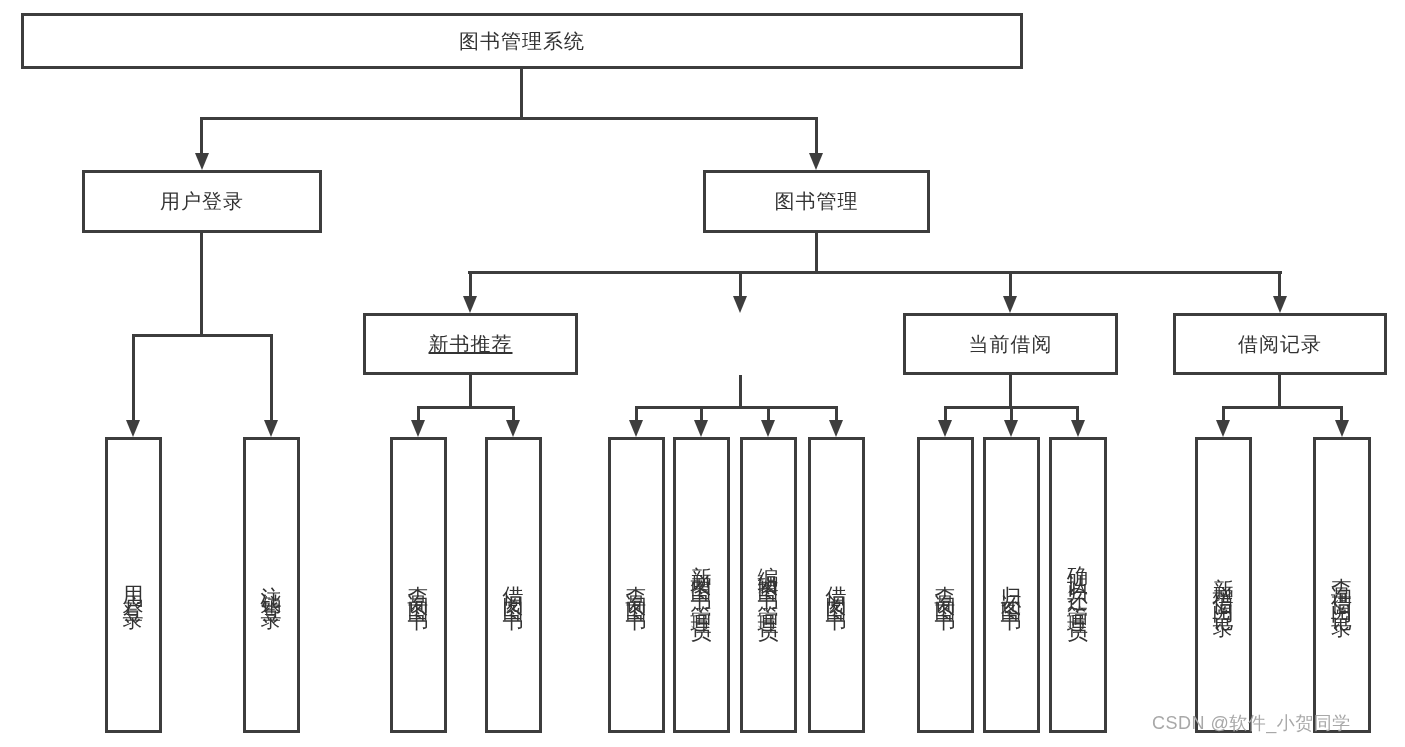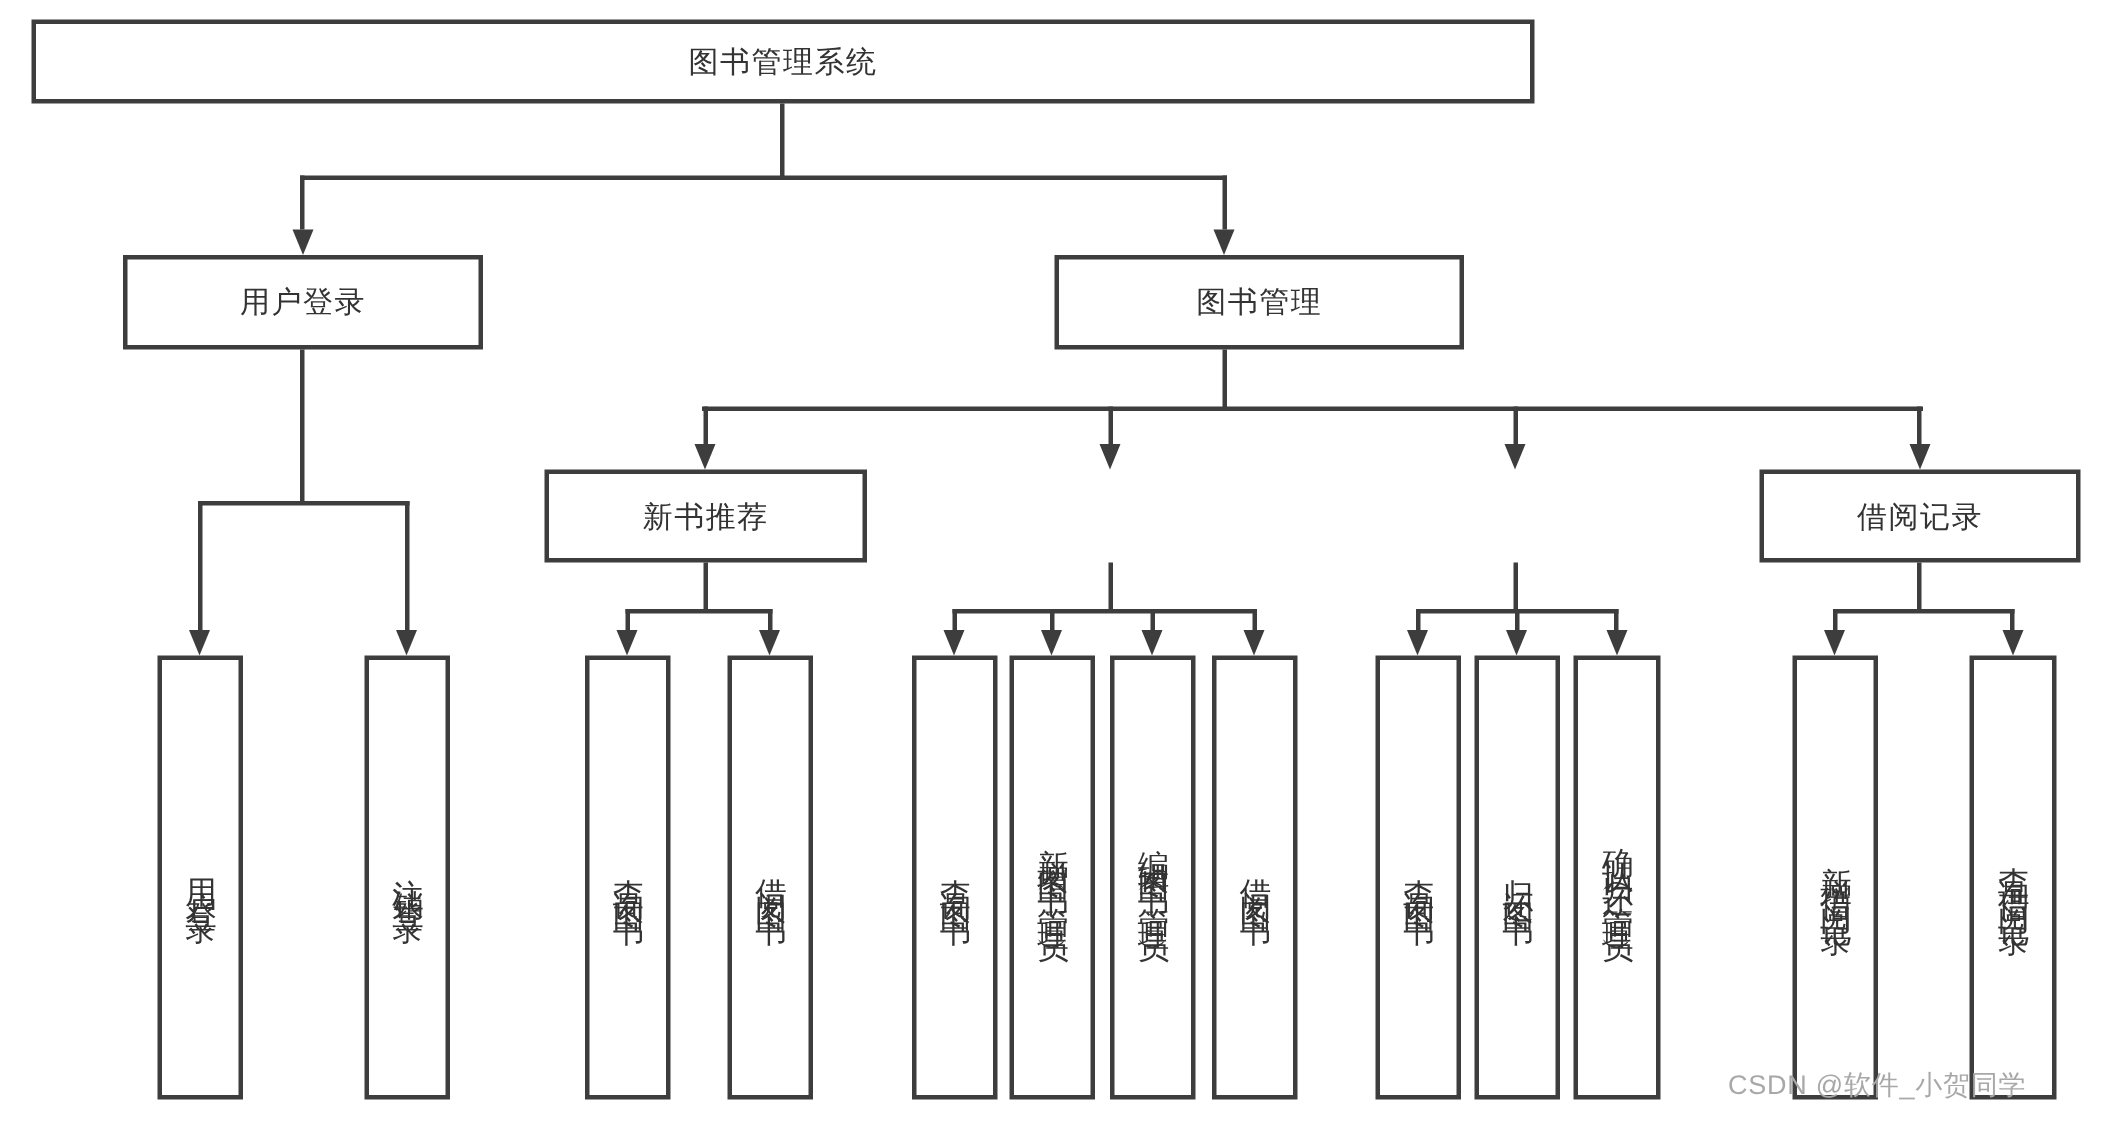--- a/index.html
+++ b/index.html
@@ -57,26 +57,29 @@
 
 <div class="canvas">
 
   <div class="box" style="left:21px;top:13px;width:1002px;height:56px;">
     <span>图书管理系统</span>
   </div>
 
   <div class="box" style="left:82px;top:170px;width:240px;height:63px;">
     <span>用户登录</span>
   </div>
-  <div class="box" style="left:703px;top:170px;width:273px;height:63px;">
+  <div class="box" style="left:703px;top:170px;width:227px;height:63px;">
     <span>图书管理</span>
   </div>
 
-  <div class="box" style="left:363px;top:313px;width:215px;height:62px;">
+  <div class="box" style="left:363px;top:313px;width:215px;height:62px;text-decoration:underline;">
     <span>新书推荐</span>
+  </div>
+  <div class="box" style="left:903px;top:313px;width:215px;height:62px;">
+    <span>当前借阅</span>
   </div>
   <div class="box" style="left:1173px;top:313px;width:214px;height:62px;">
     <span>借阅记录</span>
   </div>
 
   <div class="box vbox" style="left:105px;top:437px;width:57px;height:296px;">
     <span>用户登录</span>
   </div>
   <div class="box vbox" style="left:243px;top:437px;width:57px;height:296px;">
     <span>注销登录</span>

